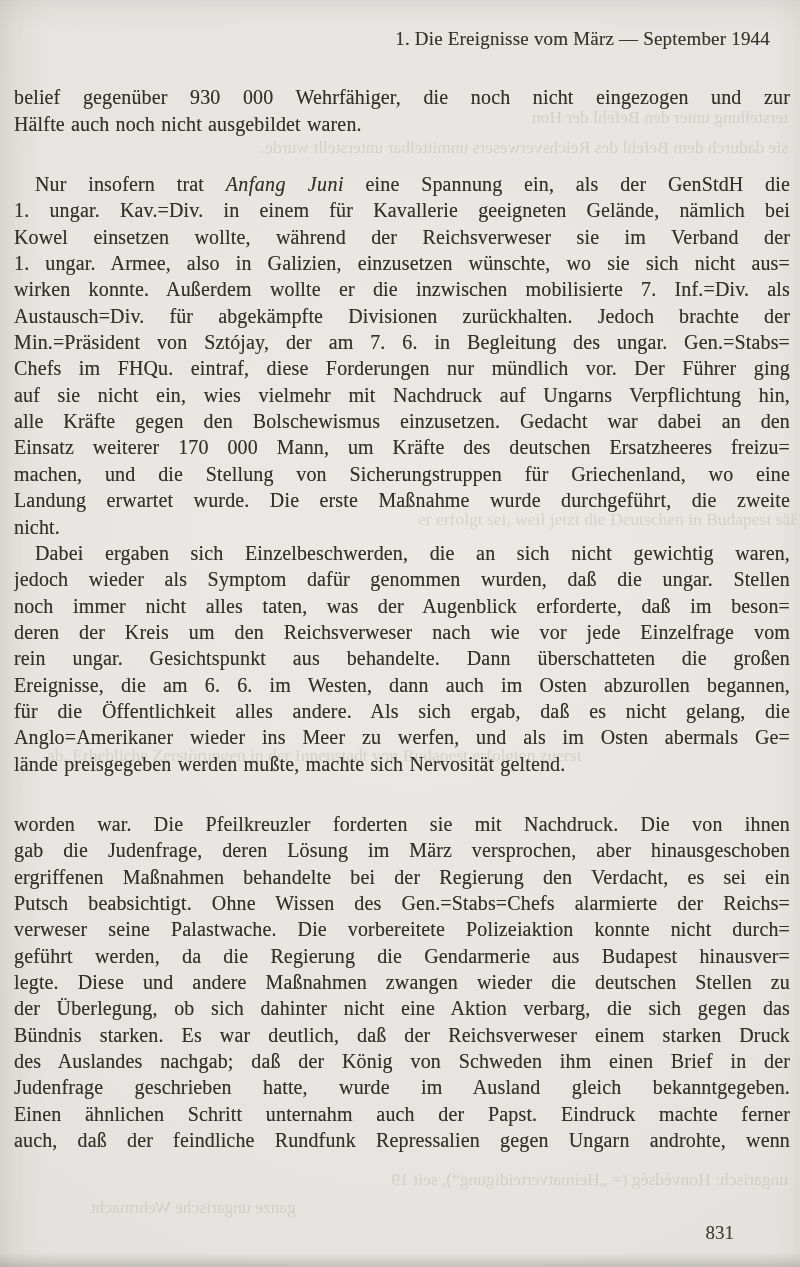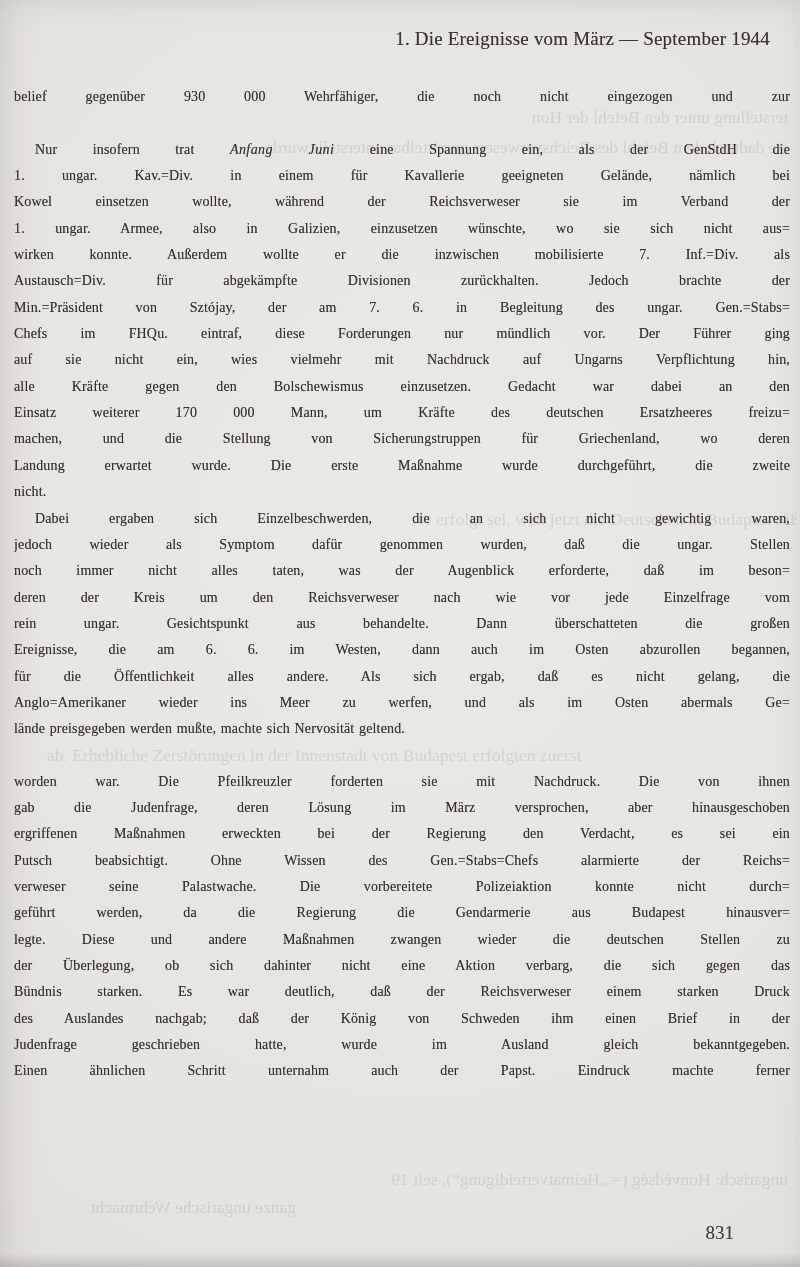--- a/index.html
+++ b/index.html
@@ -36,24 +36,24 @@
     color: #3a362f;
     text-shadow: 0 0 0.5px rgba(52,49,43,0.55);
   }
 
   .content {
     position: relative;
     z-index: 2;
     padding: 32px 10px 0 14px;
   }
 
-  .paragraph.space-before { margin-top: 26px; }
+  .paragraph.space-before { margin-top: 34px; }
 
   .line {
-    font-size: 14px;
+    font-size: 20px;
     line-height: 26.35px;
     height: 26.35px;
     overflow: hidden;
     text-align: justify;
     text-align-last: justify;
     letter-spacing: 0.15px;
     word-spacing: 1px;
     text-shadow: 0 0 0.5px rgba(52,49,43,0.5);
   }
   .line.last { text-align-last: left; }
@@ -96,59 +96,61 @@
       <div class="bleed" style="left: 16px; top: 744px; width: 770px; margin-left: 31px;">ab. Erhebliche Zerstörungen in der Innenstadt von Budapest erfolgten zuerst</div>
       <div class="bleed mirrored" style="left: 390px; top: 1168px; width: 398px;">ungarisch: Honvédség (= „Heimatverteidigung“), seit 1919 Bezeichnung für die</div>
       <div class="bleed mirrored" style="left: 16px; top: 1196px; width: 280px;">ganze ungarische Wehrmacht</div>
     </div>
 
   <div class="running-header">1. Die Ereignisse vom März — September 1944</div>
 
   <div class="content" id="content">
       <div class="paragraph">
         <div class="line">belief gegenüber 930 000 Wehrfähiger, die noch nicht eingezogen und zur</div>
+        <div class="line last">Hälfte auch noch nicht ausgebildet waren.</div>
       </div>
       <div class="paragraph space-before">
         <div class="line indent">Nur insofern trat <i>Anfang Juni</i> eine Spannung ein, als der GenStdH die</div>
         <div class="line">1. ungar. Kav.=Div. in einem für Kavallerie geeigneten Gelände, nämlich bei</div>
         <div class="line">Kowel einsetzen wollte, während der Reichsverweser sie im Verband der</div>
         <div class="line">1. ungar. Armee, also in Galizien, einzusetzen wünschte, wo sie sich nicht aus=</div>
         <div class="line">wirken konnte. Außerdem wollte er die inzwischen mobilisierte 7. Inf.=Div. als</div>
         <div class="line">Austausch=Div. für abgekämpfte Divisionen zurückhalten. Jedoch brachte der</div>
         <div class="line">Min.=Präsident von Sztójay, der am 7. 6. in Begleitung des ungar. Gen.=Stabs=</div>
         <div class="line">Chefs im FHQu. eintraf, diese Forderungen nur mündlich vor. Der Führer ging</div>
         <div class="line">auf sie nicht ein, wies vielmehr mit Nachdruck auf Ungarns Verpflichtung hin,</div>
         <div class="line">alle Kräfte gegen den Bolschewismus einzusetzen. Gedacht war dabei an den</div>
         <div class="line">Einsatz weiterer 170 000 Mann, um Kräfte des deutschen Ersatzheeres freizu=</div>
-        <div class="line">machen, und die Stellung von Sicherungstruppen für Griechenland, wo deren</div>
+        <div class="line">machen, und die Stellung von Sicherungstruppen für Griechenland, wo eine</div>
         <div class="line">Landung erwartet wurde. Die erste Maßnahme wurde durchgeführt, die zweite</div>
         <div class="line last">nicht.</div>
       </div>
       <div class="paragraph">
         <div class="line indent">Dabei ergaben sich Einzelbeschwerden, die an sich nicht gewichtig waren,</div>
         <div class="line">jedoch wieder als Symptom dafür genommen wurden, daß die ungar. Stellen</div>
         <div class="line">noch immer nicht alles taten, was der Augenblick erforderte, daß im beson=</div>
         <div class="line">deren der Kreis um den Reichsverweser nach wie vor jede Einzelfrage vom</div>
         <div class="line">rein ungar. Gesichtspunkt aus behandelte. Dann überschatteten die großen</div>
         <div class="line">Ereignisse, die am 6. 6. im Westen, dann auch im Osten abzurollen begannen,</div>
         <div class="line">für die Öffentlichkeit alles andere. Als sich ergab, daß es nicht gelang, die</div>
         <div class="line">Anglo=Amerikaner wieder ins Meer zu werfen, und als im Osten abermals Ge=</div>
         <div class="line last">lände preisgegeben werden mußte, machte sich Nervosität geltend.</div>
       </div>
       <div class="paragraph space-before">
         <div class="line">worden war. Die Pfeilkreuzler forderten sie mit Nachdruck. Die von ihnen</div>
         <div class="line">gab die Judenfrage, deren Lösung im März versprochen, aber hinausgeschoben</div>
-        <div class="line">ergriffenen Maßnahmen erweckten bei der Regierung den Verdacht, es sei ein</div>
+        <div class="line">ergriffenen Maßnahmen behandelte bei der Regierung den Verdacht, es sei ein</div>
         <div class="line">Putsch beabsichtigt. Ohne Wissen des Gen.=Stabs=Chefs alarmierte der Reichs=</div>
         <div class="line">verweser seine Palastwache. Die vorbereitete Polizeiaktion konnte nicht durch=</div>
         <div class="line">geführt werden, da die Regierung die Gendarmerie aus Budapest hinausver=</div>
         <div class="line">legte. Diese und andere Maßnahmen zwangen wieder die deutschen Stellen zu</div>
         <div class="line">der Überlegung, ob sich dahinter nicht eine Aktion verbarg, die sich gegen das</div>
         <div class="line">Bündnis starken. Es war deutlich, daß der Reichsverweser einem starken Druck</div>
         <div class="line">des Auslandes nachgab; daß der König von Schweden ihm einen Brief in der</div>
         <div class="line">Judenfrage geschrieben hatte, wurde im Ausland gleich bekanntgegeben.</div>
         <div class="line">Einen ähnlichen Schritt unternahm auch der Papst. Eindruck machte ferner</div>
+        <div class="line">auch, daß der feindliche Rundfunk Repressalien gegen Ungarn androhte, wenn</div>
       </div>
     </div>
 
   <div class="page-number">831</div>
 
 </div>
 
 </body></html>

